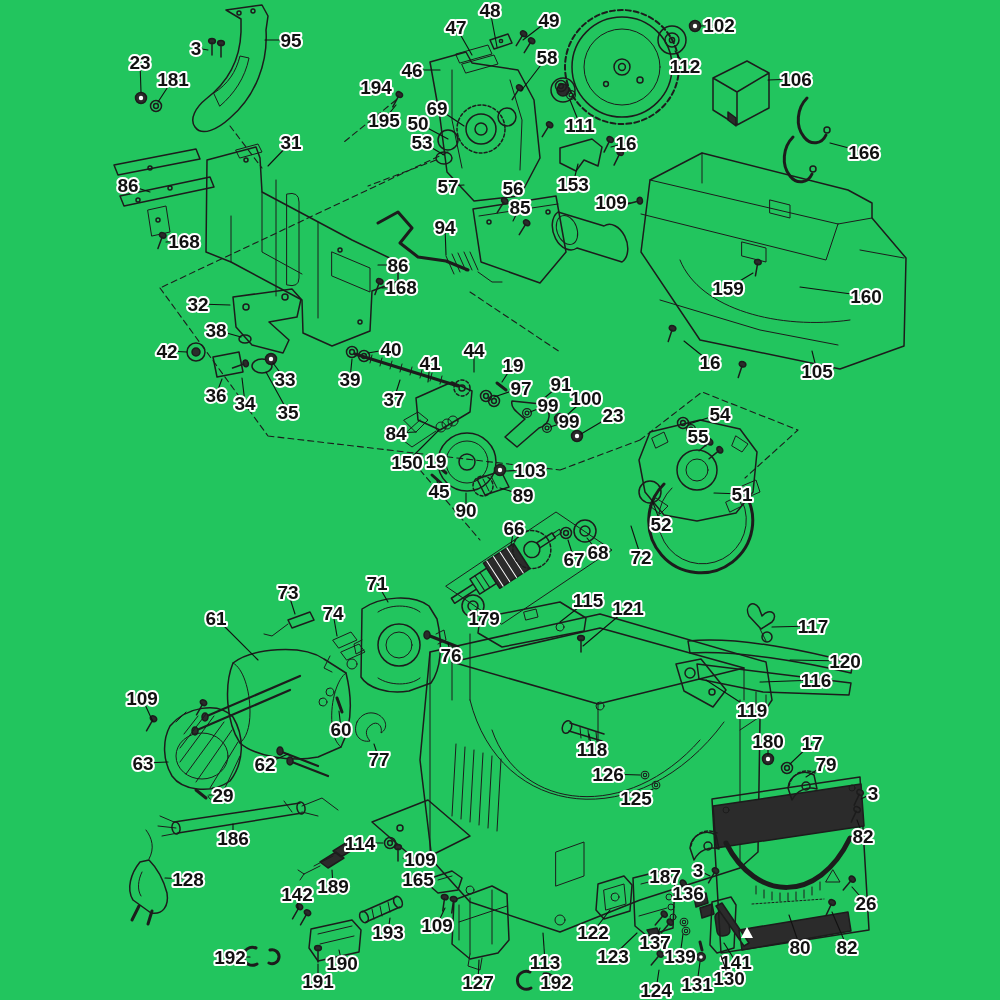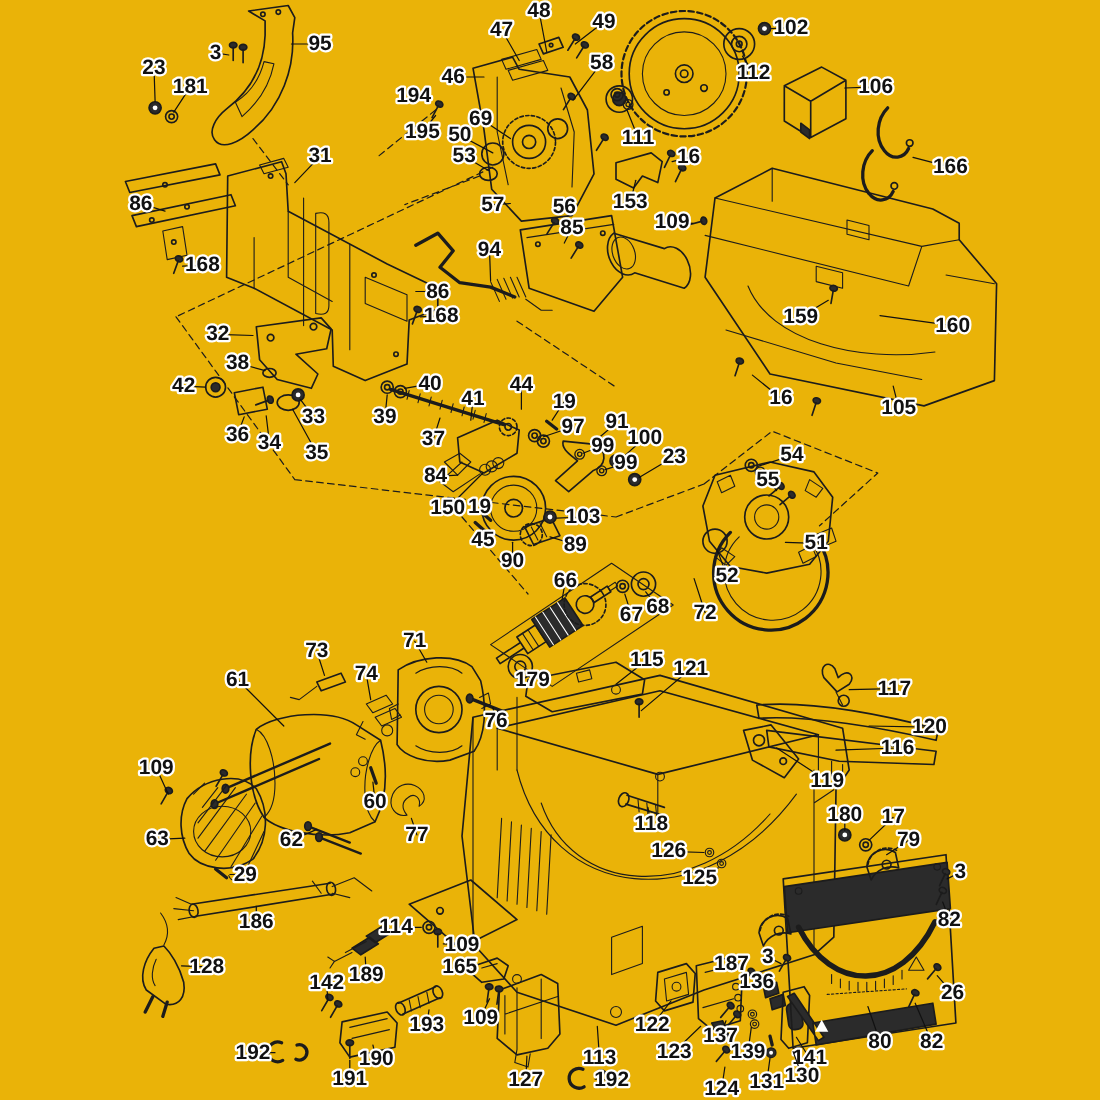--- a/index.html
+++ b/index.html
@@ -1,16 +1,16 @@
 <!DOCTYPE html>
 <html><head>
 <meta charset="utf-8">
 <style>
   html,body{margin:0;padding:0;background:#fff;}
-  .stage{position:relative;width:1000px;height:1000px;background:#eab308;overflow:hidden;
+  .stage{position:relative;width:1000px;height:1000px;background:#22c55e;overflow:hidden;
          font-family:"Liberation Sans",sans-serif;}
   svg path,svg circle,svg ellipse,svg rect,svg line{stroke:#1c1c1c;fill:none;
     stroke-width:1.5;stroke-linejoin:round;stroke-linecap:round;}
   svg .dark{fill:#2b2b2b;}
   svg .wfill{fill:#fff;stroke:none;}
   svg .hair{stroke-width:1;}
   svg .thick{stroke-width:3;}
   svg .thick2{stroke-width:2.2;}
   svg .teeth{stroke-dasharray:3 2.2;}
   svg .teeth2{stroke-dasharray:5 3;stroke-width:2;}

